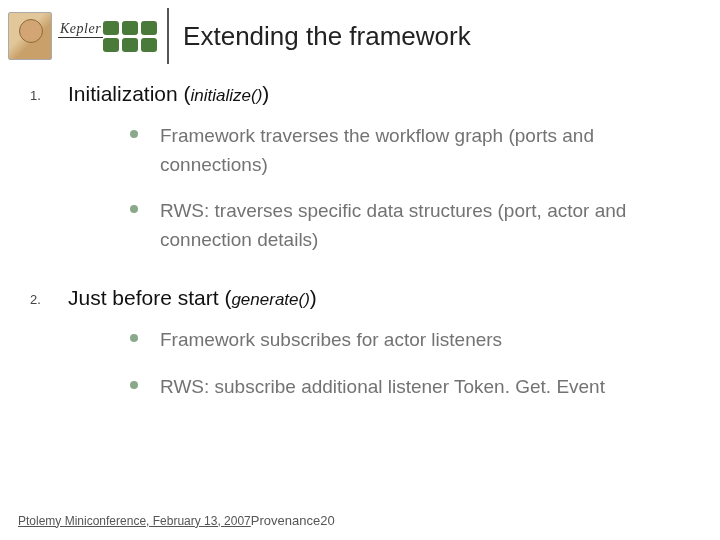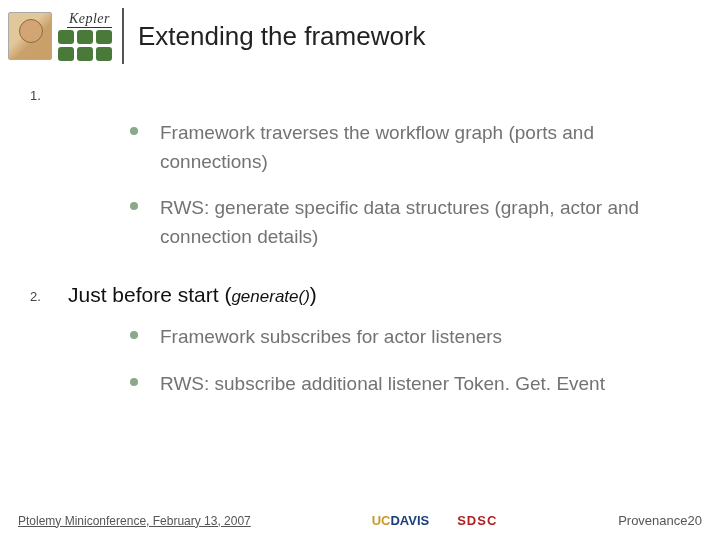--- a/index.html
+++ b/index.html
@@ -24,21 +24,21 @@
     border:1px solid #aaa;
     border-radius:2px;
     position:relative;
   }
   .portrait::before{
     content:"";
     position:absolute;left:10px;top:6px;width:22px;height:22px;border-radius:50%;
     background:#d4a574;border:1px solid #8a6a3a;
   }
   .kepler-logo {
-    display:flex; flex-direction:column; align-items:flex-end;
+    display:flex; flex-direction:row; align-items:flex-start;
   }
   .kepler-word{
     font-family: Georgia, 'Times New Roman', serif;
     font-style: italic;
     font-size: 14px;
     letter-spacing: .5px;
     color:#333;
     border-bottom:1px solid #333;
     margin-bottom:2px;
     padding:0 2px;
@@ -158,29 +158,32 @@
     </div>
   </div>
   <div class="vline"></div>
   <div class="title">Extending the framework</div>
 </div>
 
 <div class="content">
 
   <div class="num-item">
     <div class="num">1.</div>
+    <div class="heading">
+      <span>Initialization (</span><span class="code">initialize()</span><span>)</span>
+    </div>
   </div>
   <div class="bullets">
     <div class="bullet-row">
       <div class="dot"></div>
       <div class="bullet-text">Framework traverses the workflow graph (ports and connections)</div>
     </div>
     <div class="bullet-row">
       <div class="dot"></div>
-      <div class="bullet-text">RWS: generate specific data structures (graph, actor and connection details)</div>
+      <div class="bullet-text">RWS: traverses specific data structures (port, actor and connection details)</div>
     </div>
   </div>
 
   <div class="num-item">
     <div class="num">2.</div>
     <div class="heading">
       <span>Just before start (</span><span class="code">generate()</span><span>)</span>
     </div>
   </div>
   <div class="bullets">
@@ -191,21 +194,17 @@
     <div class="bullet-row">
       <div class="dot"></div>
       <div class="bullet-text">RWS: subscribe additional listener Token. Get. Event</div>
     </div>
   </div>
 
 </div>
 
 <div class="footer">
   <div class="footer-left">Ptolemy Miniconference, February 13, 2007</div>
-  <div class="footer-center">
-    <span class="ucdavis"><span class="gold">UC</span><span>DAVIS</span></span>
-    <span class="sdsc">SDSC</span>
-  </div>
   <div class="footer-right">
     <span>Provenance</span>
     <span>20</span>
   </div>
 </div>
 
 </body></html>

